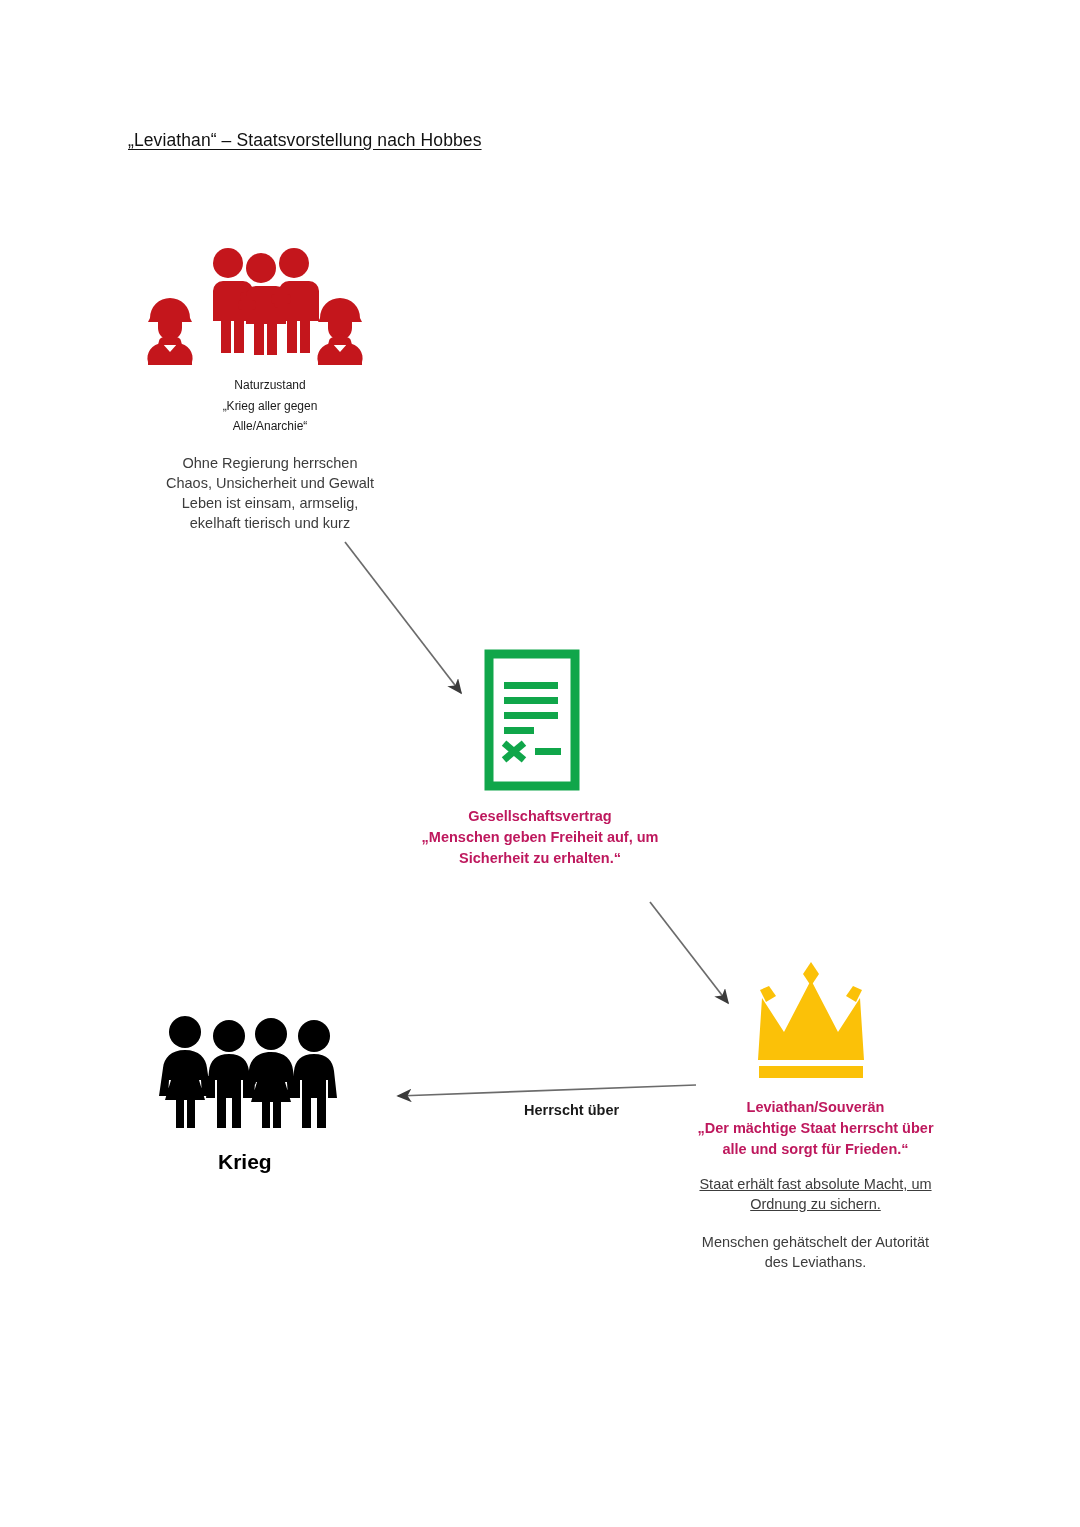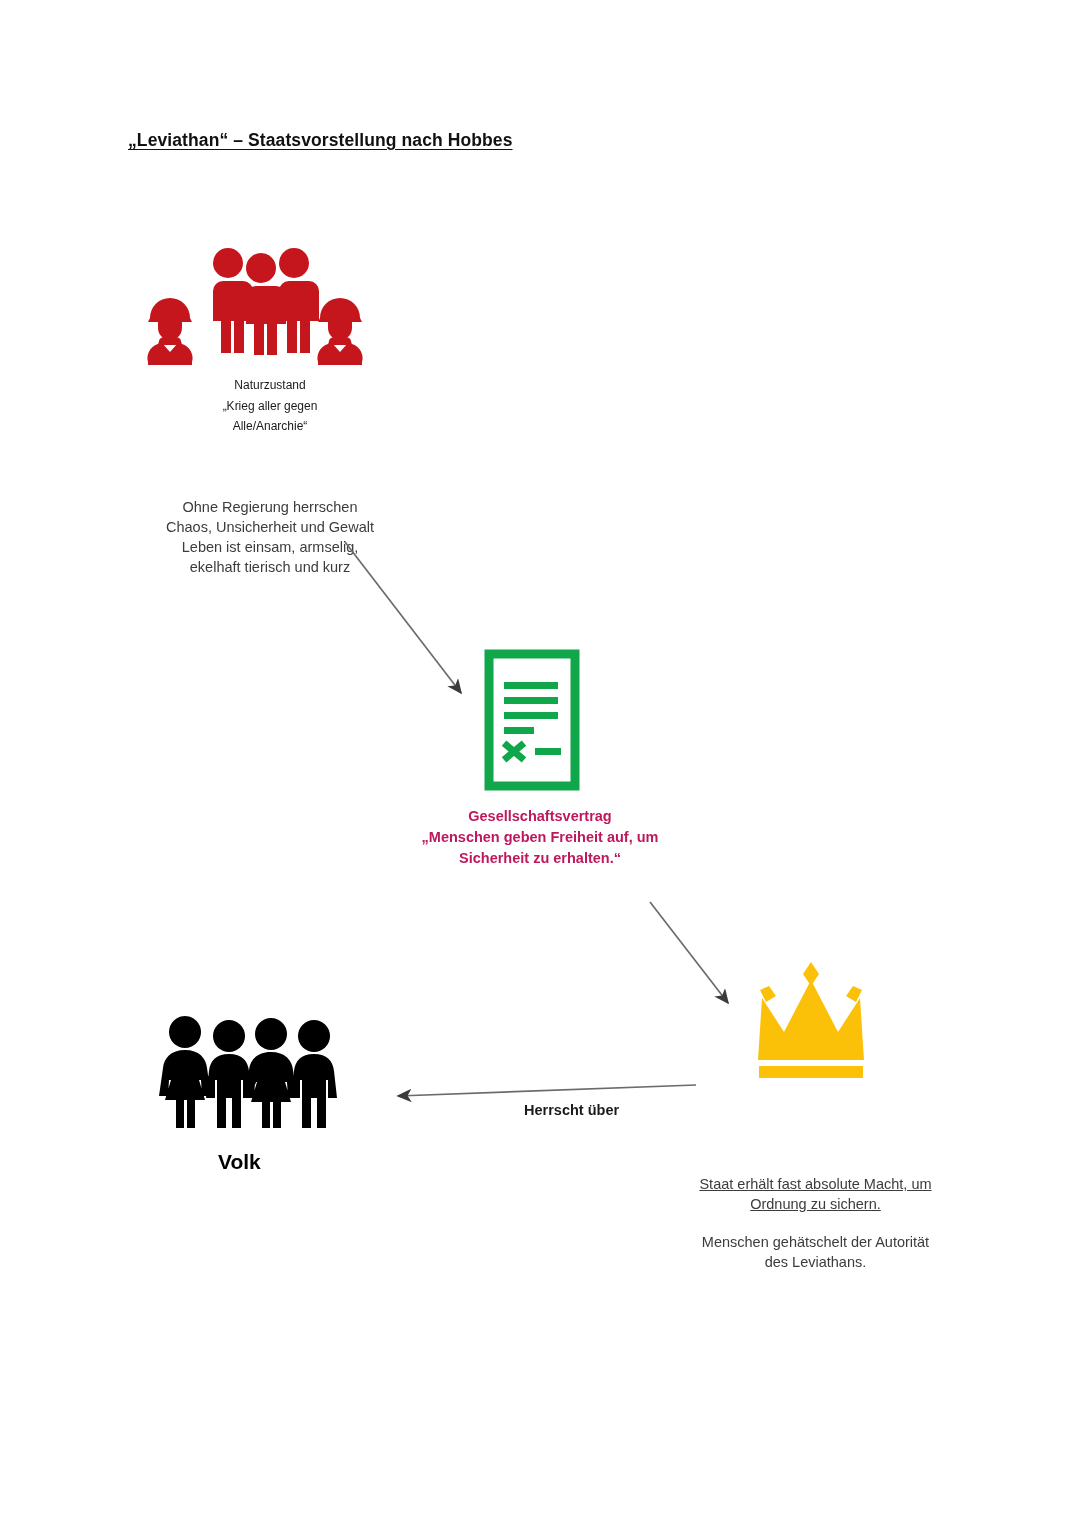--- a/index.html
+++ b/index.html
@@ -18,21 +18,21 @@
     background: #ffffff;
     overflow: hidden;
   }
   .abs { position: absolute; }
 
   
   #doc-title {
     left: 128px;
     top: 130px;
     font-size: 17.5px;
-    font-weight: bold;
+    font-weight: normal;
     letter-spacing: 0.1px;
     color: #111111;
     text-decoration: underline;
     text-underline-offset: 3px;
     white-space: nowrap;
   }
 
   
   .caption {
     text-align: center;
@@ -113,21 +113,21 @@
       </g>
     </svg>
   </div>
 
   <div class="abs caption" style="left:150px; top:375px; width:240px;">
     <div>Naturzustand</div>
     <div>„Krieg aller gegen</div>
     <div>Alle/Anarchie“</div>
   </div>
 
-  <div class="abs body-note" style="left:145px; top:453px; width:250px;margin-top:44px;">
+  <div class="abs body-note" style="left:145px; top:453px; width:250px;">
     <div>Ohne Regierung herrschen</div>
     <div>Chaos, Unsicherheit und Gewalt</div>
     <div>Leben ist einsam, armselig,</div>
     <div>ekelhaft tierisch und kurz</div>
   </div>
 
   <div class="abs" style="left:330px; top:525px; width:180px; height:190px;">
     <svg width="180" height="190" viewBox="0 0 180 190">
       <defs>
         <marker id="ahead1" markerWidth="10" markerHeight="10" refX="8" refY="4" orient="auto" markerUnits="strokeWidth">
@@ -183,20 +183,25 @@
 
         <path d="M124 30 L115 26 L108 36 L118 42 z"></path>
 
         <path d="M73 20 L100 72 L122 38 L126 100 L20 100 L24 38 L46 72 z"></path>
 
         <rect x="21" y="106" width="104" height="12"></rect>
       </g>
     </svg>
   </div>
 
+  <div class="abs quote-block" style="left:668px; top:1097px; width:295px;">
+    <div>Leviathan/Souverän</div>
+    <div>„Der mächtige Staat herrscht über</div>
+    <div>alle und sorgt für Frieden.“</div>
+  </div>
 
   <div class="abs body-note" style="left:668px; top:1174px; width:295px;text-decoration:underline;">
     <div>Staat erhält fast absolute Macht, um</div>
     <div>Ordnung zu sichern.</div>
   </div>
 
   <div class="abs body-note" style="left:668px; top:1232px; width:295px;">
     <div>Menschen gehätschelt der Autorität</div>
     <div>des Leviathans.</div>
   </div>
@@ -234,15 +239,15 @@
         <circle cx="156" cy="22" r="16"></circle>
         <path d="M156 40 c-13 0 -19 7 -20 17 l-3 27 h9 v-18 h2 v48 h9 v-30 h6 v30 h9 v-48 h2 v18 h9 l-3 -27 c-1 -10 -7 -17 -20 -17 z"></path>
 
         <rect x="45" y="62" width="10" height="9" rx="3"></rect>
         <rect x="88" y="62" width="10" height="9" rx="3"></rect>
         <rect x="129" y="62" width="10" height="9" rx="3"></rect>
       </g>
     </svg>
   </div>
 
-  <div class="abs big-label" style="left:218px; top:1150px;">Volk</div>
+  <div class="abs big-label" style="left:218px; top:1150px;">Krieg</div>
 
 </div>
 
 </body></html>

